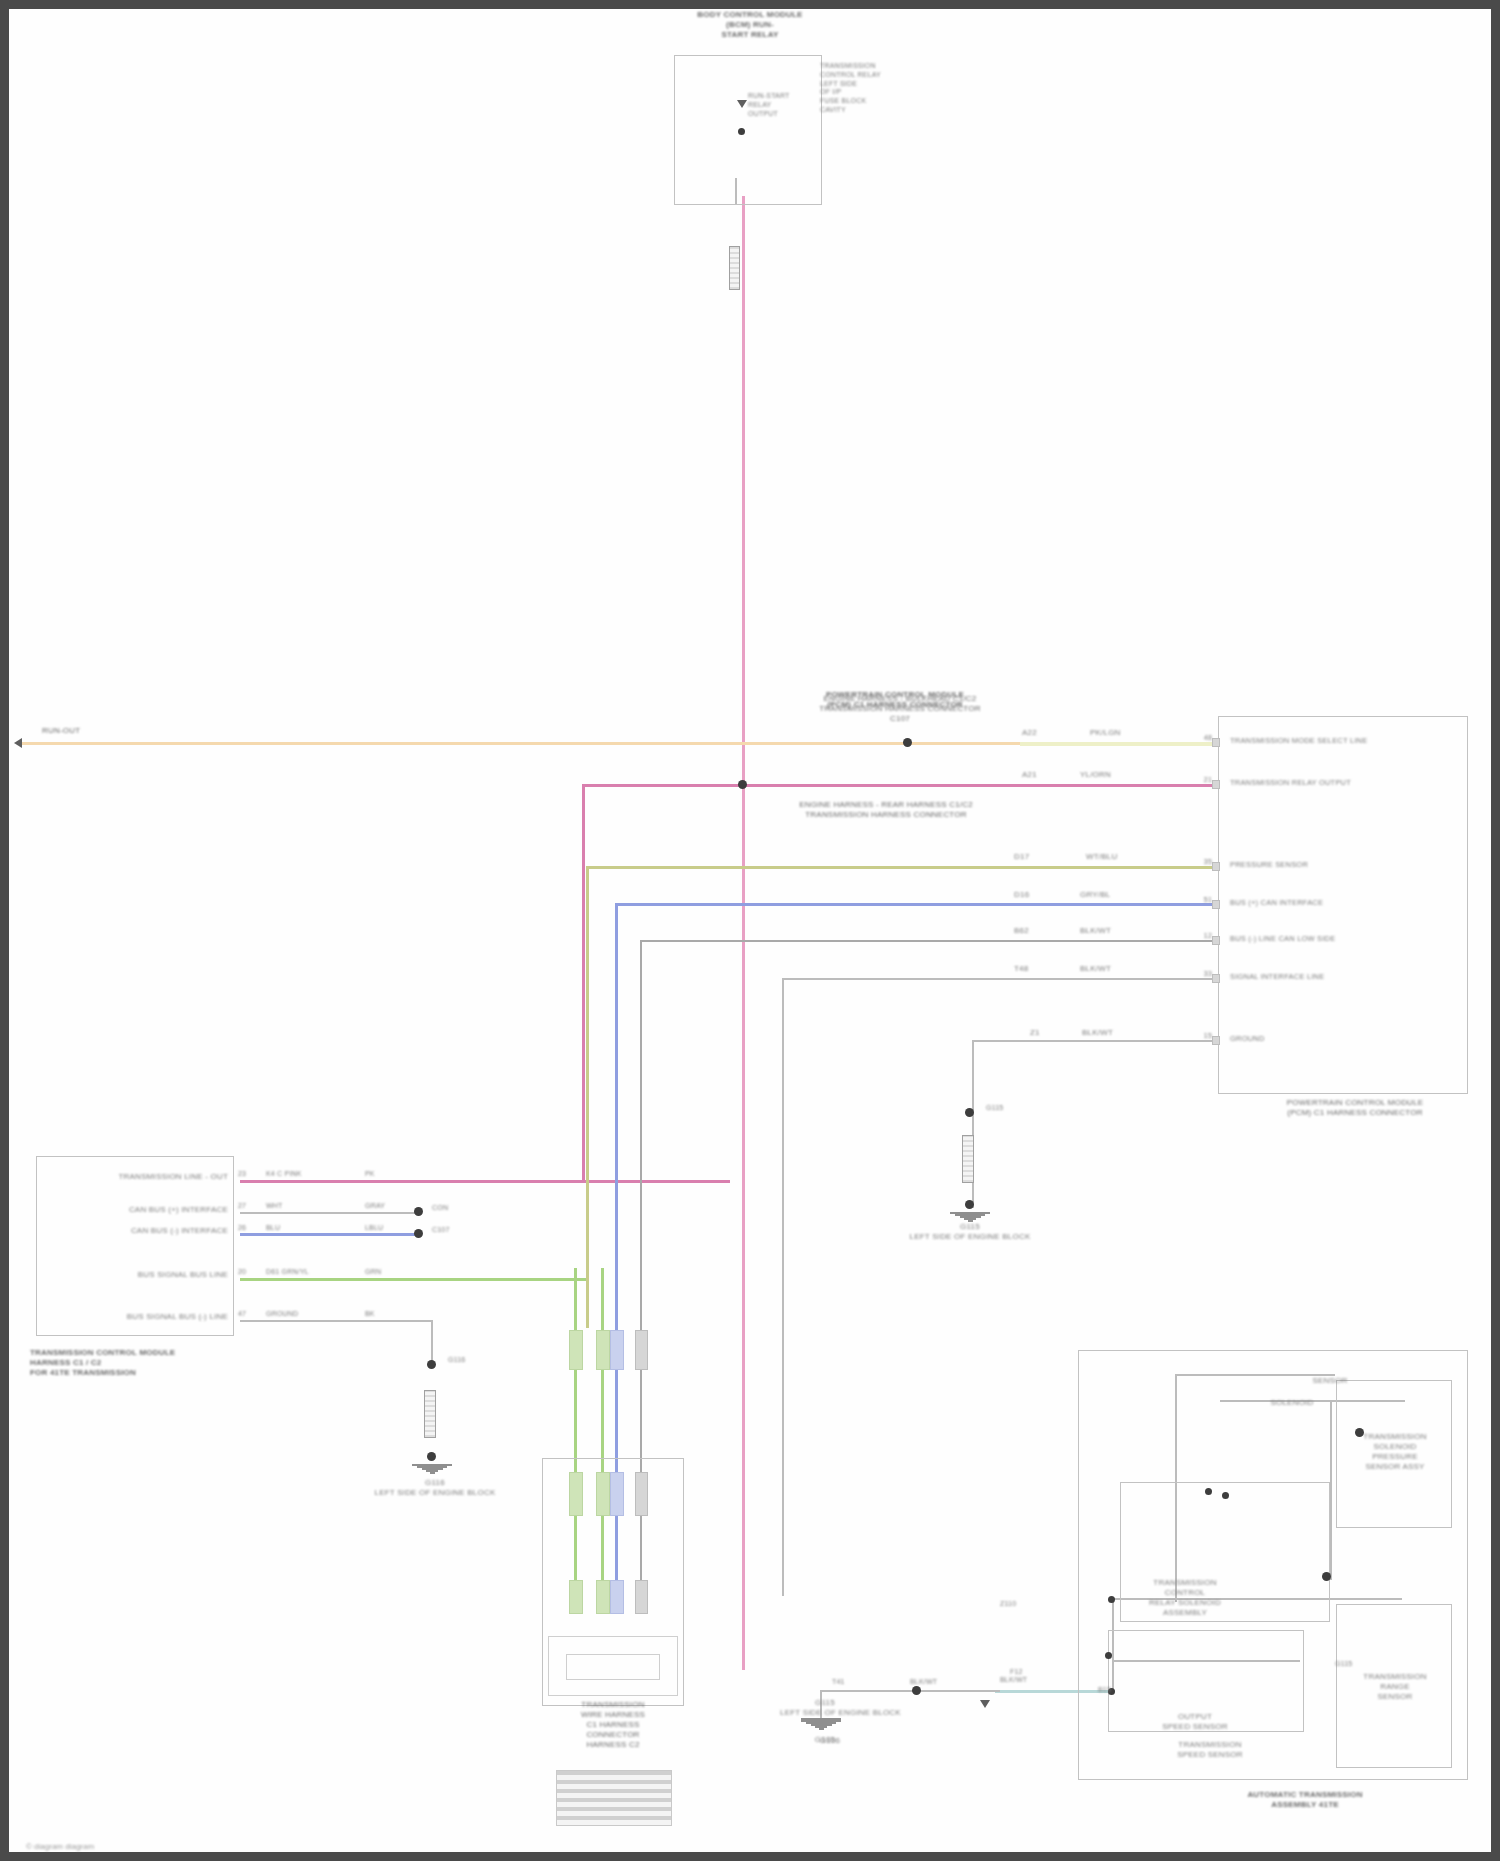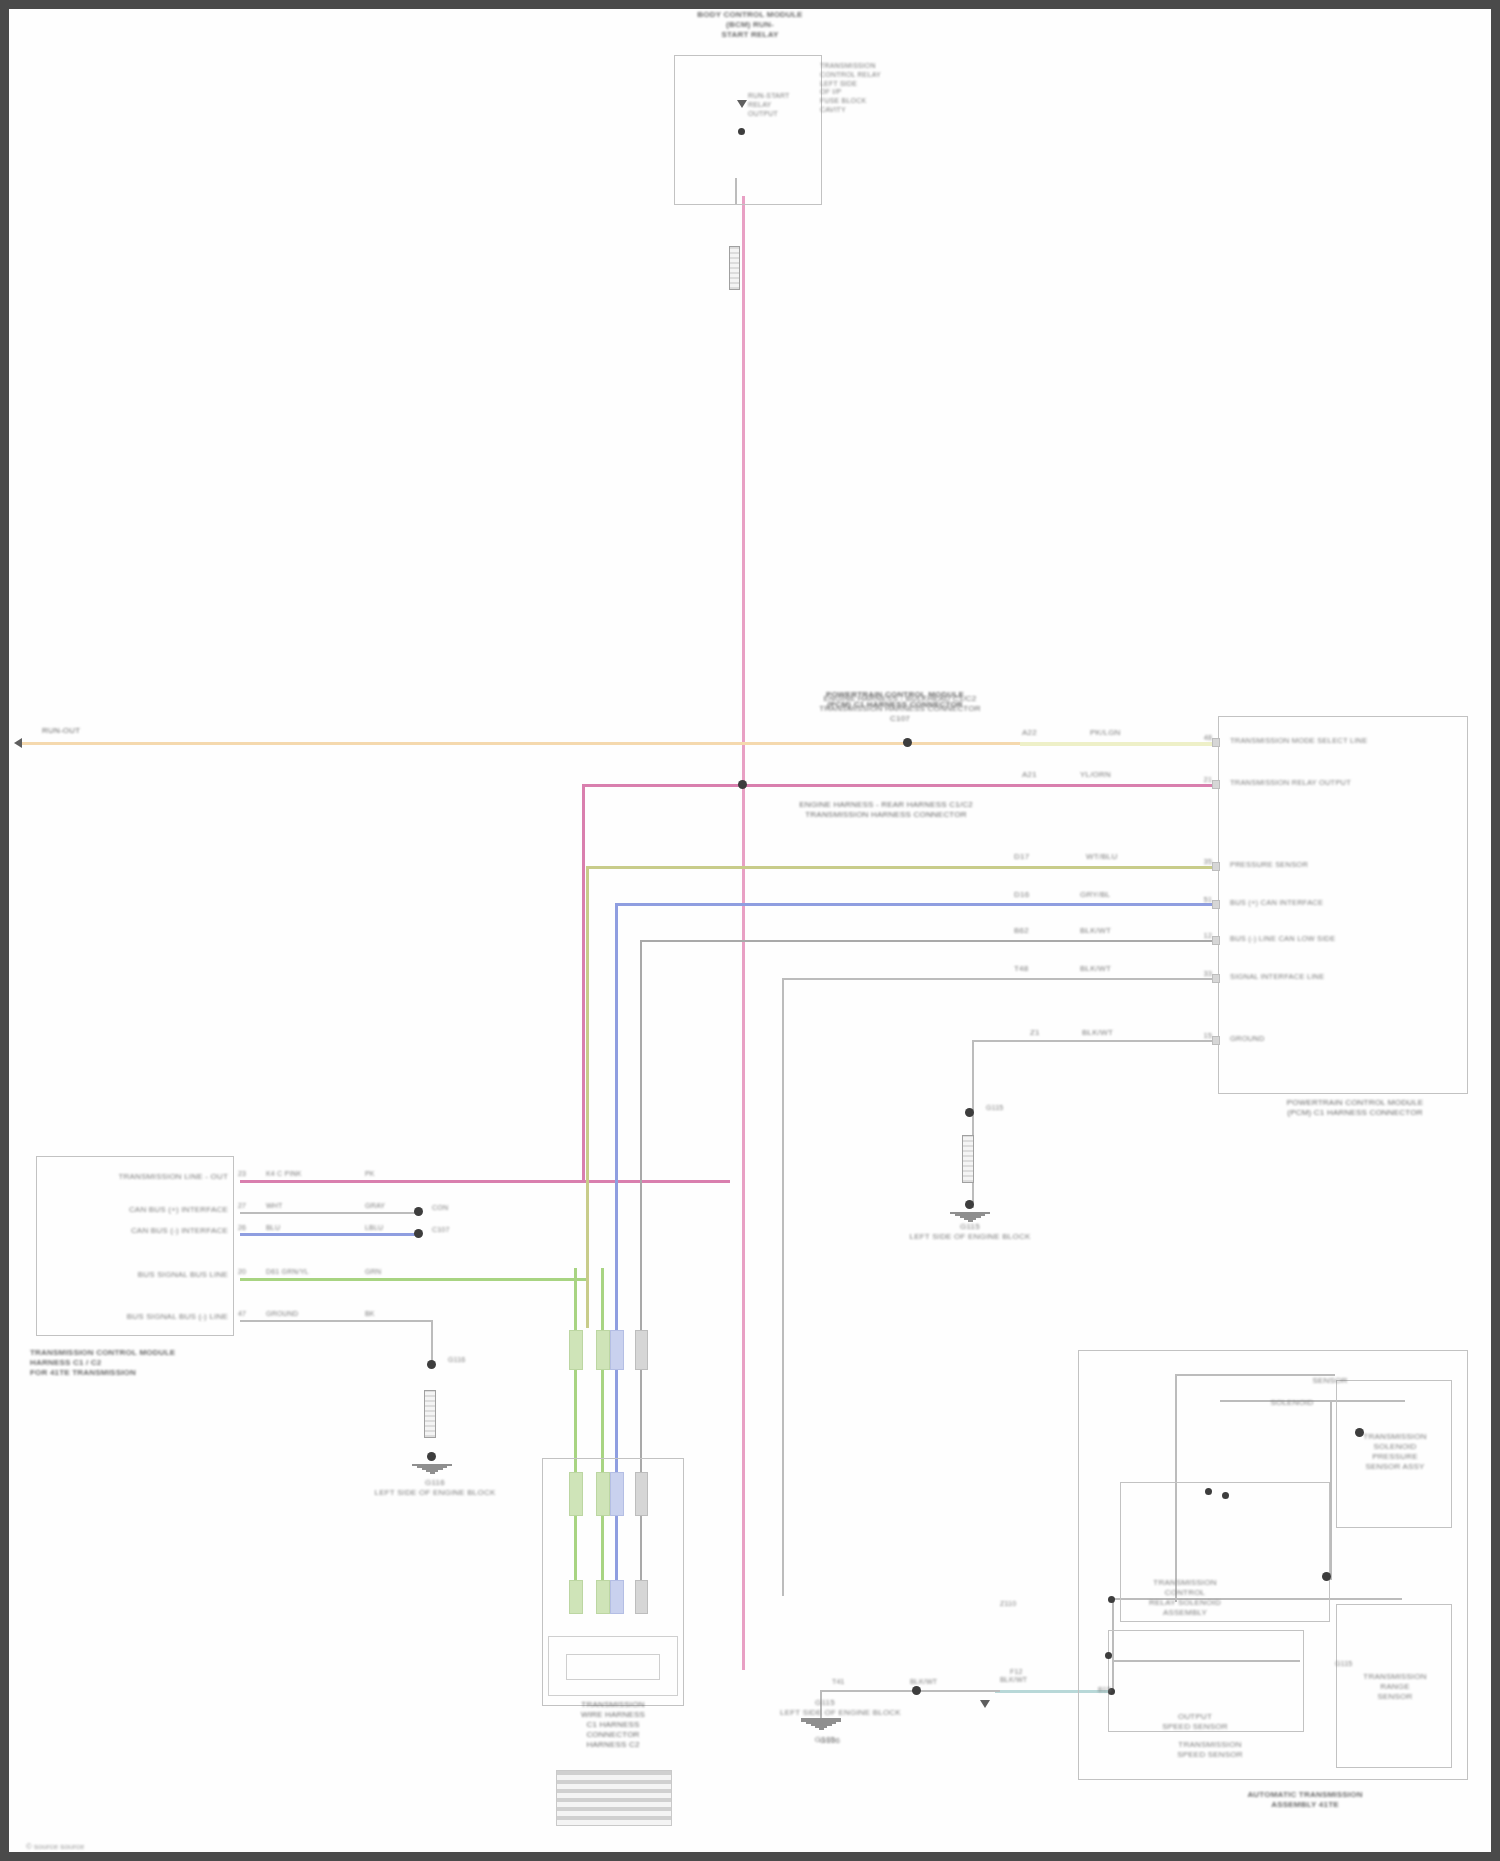--- a/index.html
+++ b/index.html
@@ -360,14 +360,14 @@
     <div class="t" style="left:1014px;top:926px;width:48px;">B62</div>
     <div class="t" style="left:1080px;top:926px;width:80px;">BLK/WT</div>
 
     <div class="t" style="left:1014px;top:964px;width:48px;">T48</div>
     <div class="t" style="left:1080px;top:964px;width:80px;">BLK/WT</div>
 
     <div class="t" style="left:1030px;top:1028px;width:48px;">Z1</div>
     <div class="t" style="left:1082px;top:1028px;width:80px;">BLK/WT</div>
   </div>
 
-  <div class="credit" style="left:26px;top:1842px;">© source source</div>
+  <div class="credit" style="left:26px;top:1842px;">© diagram diagram</div>
 </div>
 
 </body></html>

